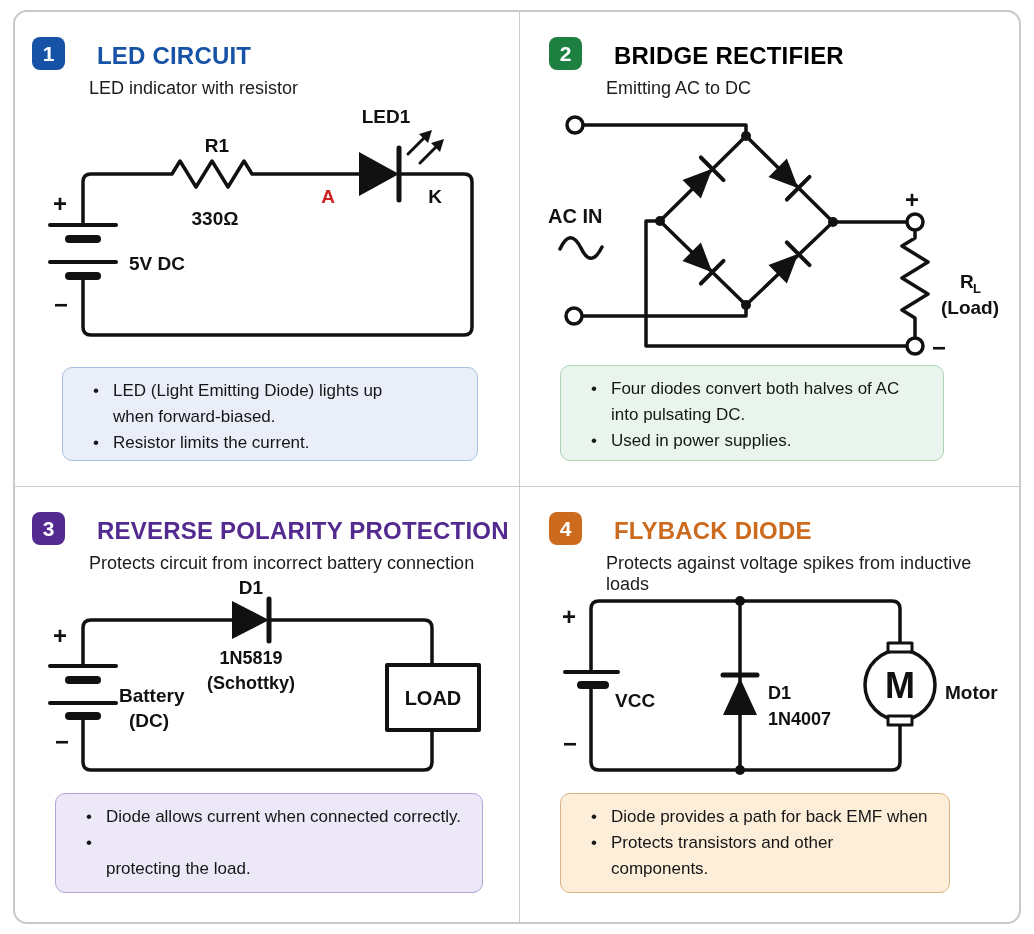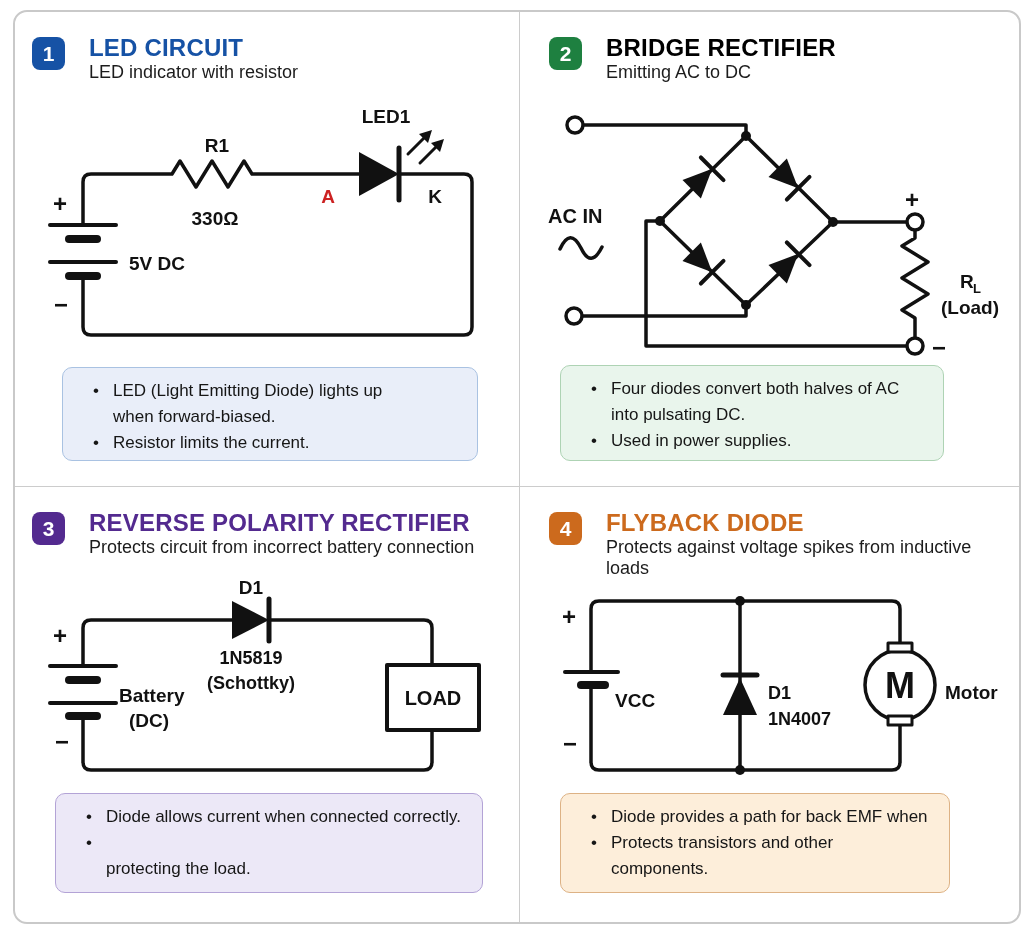--- a/index.html
+++ b/index.html
@@ -9,21 +9,21 @@
   .quad{position:absolute;}
   .q1{left:0;top:0;width:504px;height:474px;border-right:1.5px solid #cccccc;border-bottom:1.5px solid #cccccc;}
   .q2{left:505px;top:0;width:499px;height:474px;border-bottom:1.5px solid #cccccc;}
   .q3{left:0;top:475px;width:504px;height:435px;border-right:1.5px solid #cccccc;}
   .q4{left:505px;top:475px;width:499px;height:435px;}
   .header{position:absolute;top:22px;left:17px;display:flex;gap:24px;align-items:flex-start;z-index:3;}
   .q2 .header,.q4 .header{left:29px;}
   .badge{width:33px;height:33px;margin-top:3px;border-radius:8px;display:flex;align-items:center;justify-content:center;
          color:#ffffff;font-size:21px;font-weight:700;}
   .titles{display:flex;flex-direction:column;}
-  .title{margin:0;font-size:24px;font-weight:700;letter-spacing:.2px;line-height:28px;}
+  .title{margin:8px;font-size:24px;font-weight:700;letter-spacing:.2px;line-height:28px;}
   .subtitle{margin-top:0;font-size:18px;color:#1c1c1c;}
   .circuit{position:absolute;left:0;top:0;z-index:1;}
   .note{position:absolute;border:1.5px solid;border-radius:10px;padding:10px 16px 10px 30px;
         font-size:17px;line-height:26px;z-index:2;box-sizing:border-box;}
   .n1{left:47px;top:355px;width:416px;height:94px;}
   .n2{left:40px;top:353px;width:384px;height:96px;}
   .n3{left:40px;top:306px;width:428px;height:100px;}
   .n4{left:40px;top:306px;width:390px;height:100px;}
   .bullet{display:flex;}
   .bullet .dot{width:20px;flex:0 0 20px;}
@@ -163,21 +163,21 @@
         <span class="dot">•</span>
         <span>Used in power supplies.</span>
       </div>
     </div>
   </section>
 
   <section class="quad q3">
     <div class="header">
       <div class="badge" style="background: rgb(83, 42, 143);">3</div>
       <div class="titles">
-        <h2 class="title" style="color: rgb(83, 42, 143);">REVERSE POLARITY RECTIFIER</h2>
+        <h2 class="title" style="color: rgb(83, 42, 143);">REVERSE POLARITY PROTECTION</h2>
         <div class="subtitle">Protects circuit from incorrect battery connection</div>
       </div>
     </div>
 
     <svg class="circuit" width="504" height="435" viewBox="0 0 504 435">
       <g stroke="#111" stroke-width="3.5" fill="none" stroke-linecap="round" stroke-linejoin="round">
         <path d="M68,179 V141 Q68,133 76,133 H217 M254,133 H409 Q417,133 417,141 V178 M417,243 V275 Q417,283 409,283 H76 Q68,283 68,275 V233"></path>
         <g>
           <line x1="35" y1="179" x2="101" y2="179" stroke-width="4"></line>
           <line x1="54" y1="193" x2="82" y2="193" stroke-width="8"></line>

